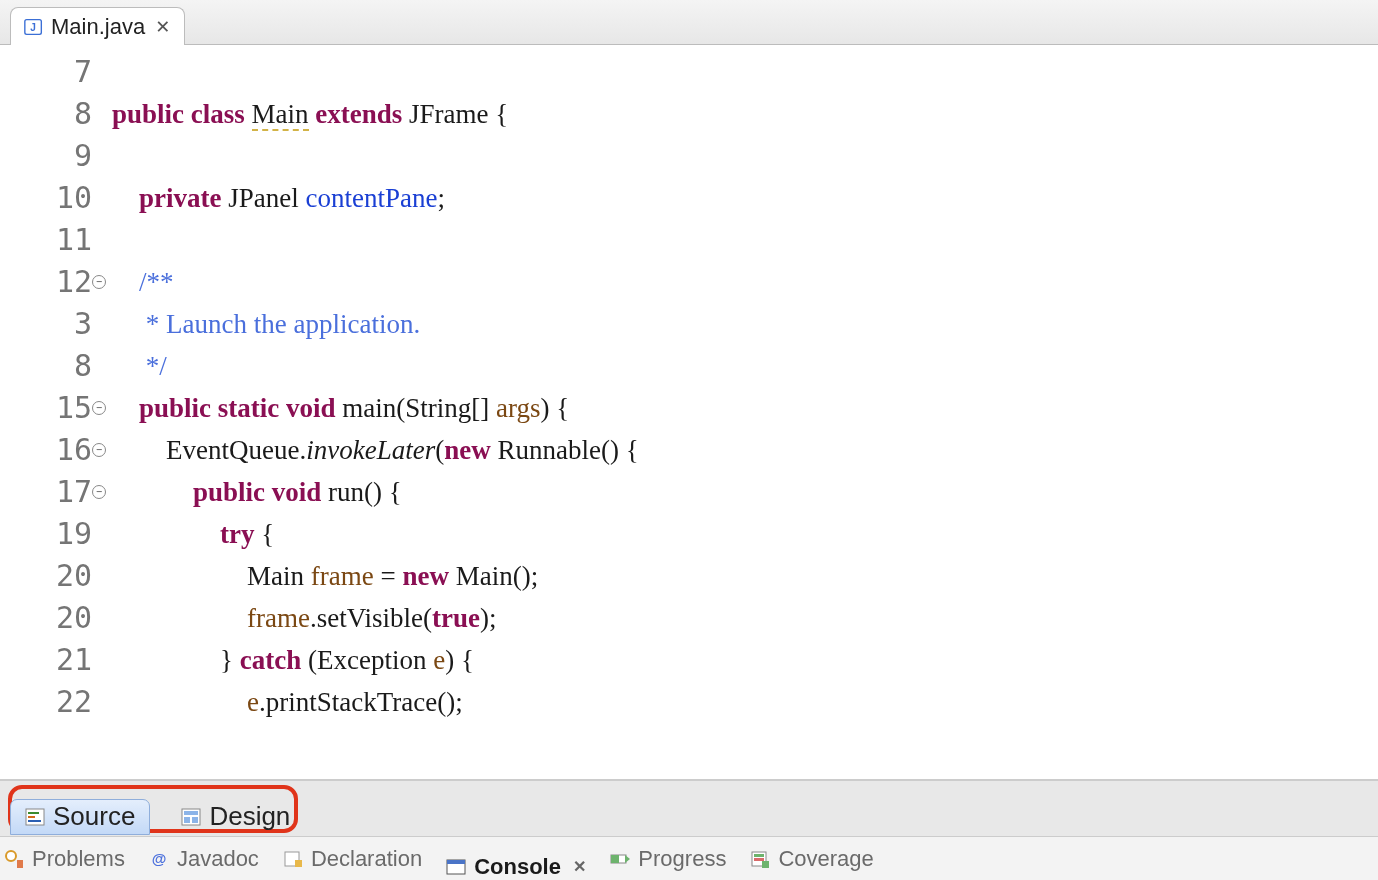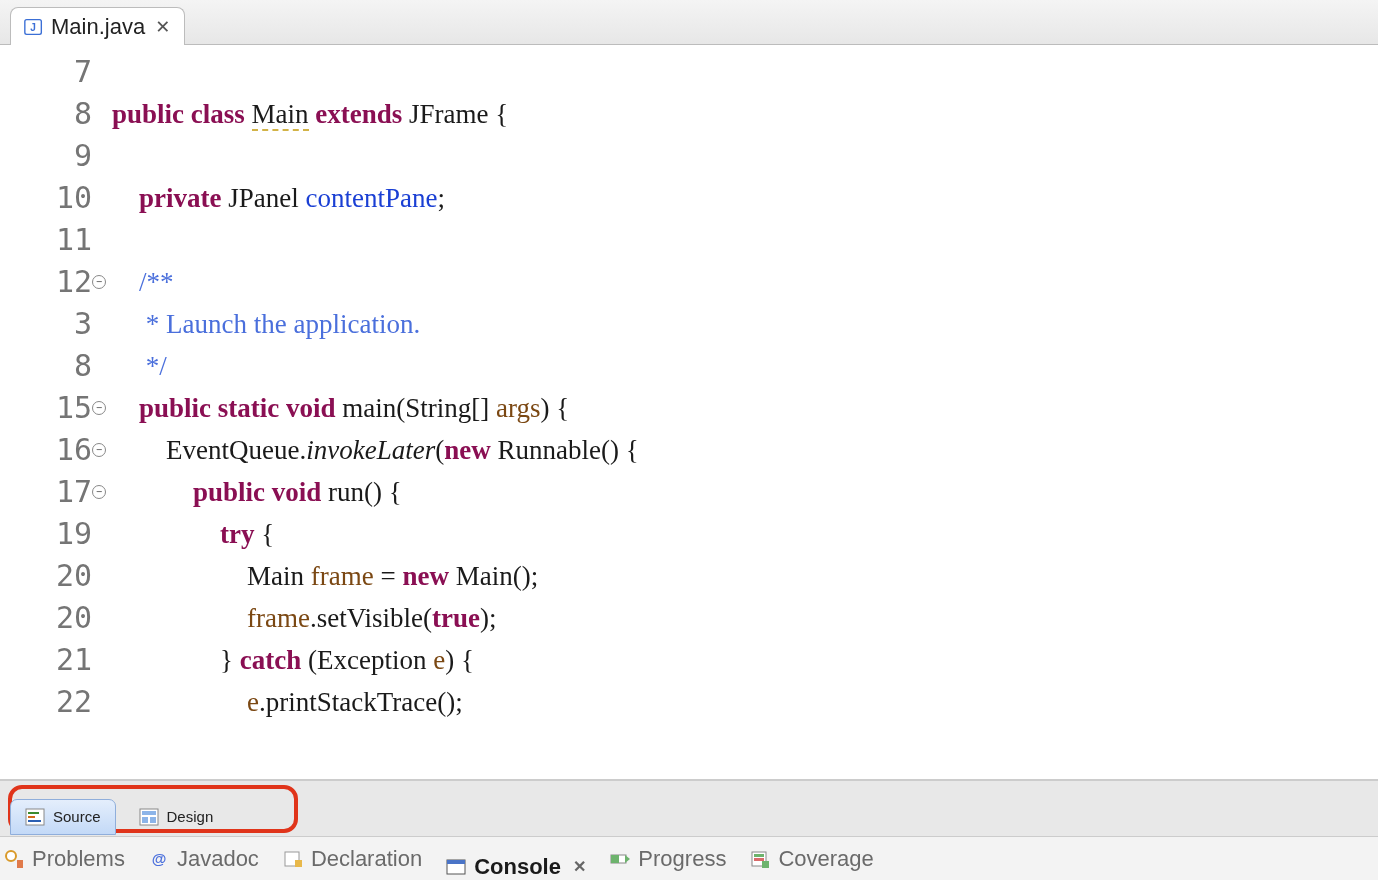--- a/index.html
+++ b/index.html
@@ -20,21 +20,21 @@
   .type { color:#1a1a1a; }
   .field { color:#1a3fd4;text-align:right; }
   .doc { color:#4a6fdc; }
   .method-italic { font-style: italic; }
   .param { color:#7b4813; }
   .cls { color:#1a1a1a; }
   .underline-dash { border-bottom: 2px dashed #d2b347; }
   
   .mode-row { height: 56px; background:#e8e8e8; border-top:1px solid #ccc; display:flex; align-items:center; padding-left:10px; position:relative;}
   .highlight-box { position:absolute; left:8px; top:4px; width:290px; height:48px; border:4px solid #e0341a; border-radius:14px; pointer-events:none;}
-  .mode-tab { display:flex; align-items:center; gap:8px; height:36px; padding:0 14px; font-size:15px; color:#222; border:1px solid transparent; border-radius:7px 7px 0 0; margin-right:8px; position:relative; top:8px;}
+  .mode-tab { display:flex; align-items:center; gap:8px; height:36px; padding:0 14px; font-size:26px; color:#222; border:1px solid transparent; border-radius:7px 7px 0 0; margin-right:16px; position:relative; top:8px;}
   .mode-tab.active { background:linear-gradient(#e4eefc,#c3d9f7); border:1px solid #8faedb; }
   .mode-tab .micon { width:20px;height:20px;}
   
   .views { height: 44px; background:#f3f3f3; border-top:1px solid #ccc; display:flex; align-items:center; gap:24px; padding-left:4px; font-size:22px; color:#6a6a6a;}
   .view-item { display:flex; align-items:center; gap:8px; }
   .view-item.active { color:#1a1a1a; font-weight:600;margin-top:16px;}
   .view-item .vicon { width:20px;height:20px; }
   .small-close { font-size:16px; color:#666; margin-left:4px;}
 </style>
 </head>

